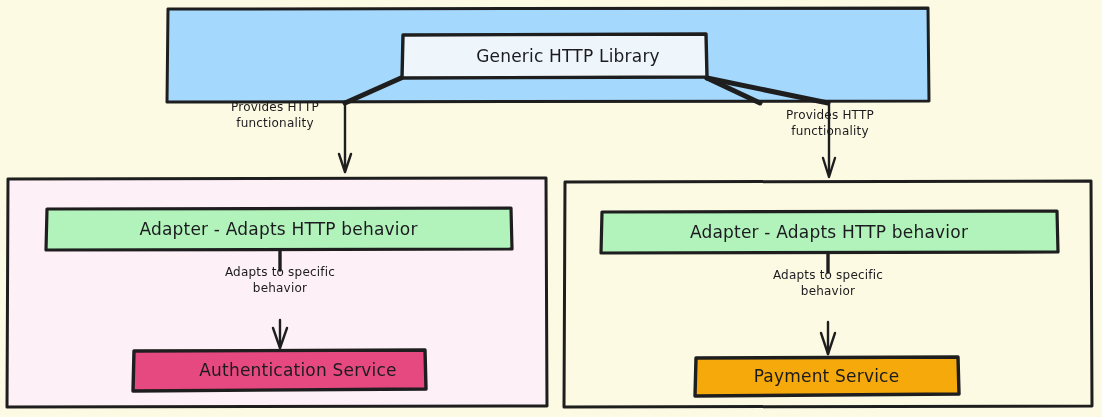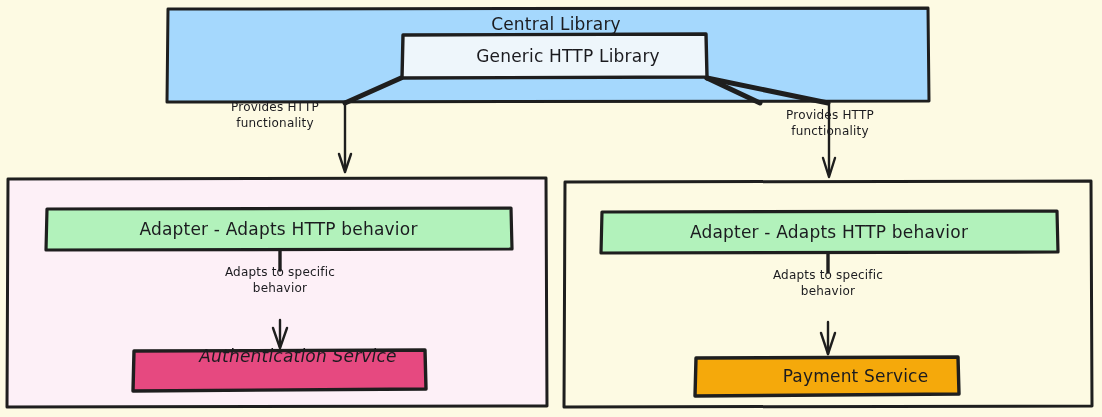--- a/index.html
+++ b/index.html
@@ -122,31 +122,30 @@
       <path d="M828 253 L828 272" fill="none" stroke="#1e1e1e" stroke-width="3.4" stroke-linecap="round"></path>
       <path d="M828 322 L828 354" fill="none" stroke="#1e1e1e" stroke-width="2.4" stroke-linecap="round"></path>
       <path d="M821 333 L828 354 L835 333" fill="none" stroke="#1e1e1e" stroke-width="2.4" stroke-linecap="round" stroke-linejoin="round"></path>
     </g>
 
     <g>
       <path d="M696 358 L958 357 L959 394 L695 396 Z" fill="#f5a90b" stroke="#1e1e1e" stroke-width="3.4" stroke-linejoin="round" stroke-linecap="round"></path>
     </g>
   </svg>
 
-  <div class="group-title" style="left:466px; top:14px; width:180px;">Central Library</div>
 
   <div class="node-label" style="left:401px; top:33px; width:334px; height:46px;">Generic HTTP Library</div>
 
   <div class="node-label" style="left:45px; top:207px; width:467px; height:44px;">Adapter - Adapts HTTP behavior</div>
 
-  <div class="node-label" style="left:132px; top:335px; width:332px; height:42px;font-style:italic;">Authentication Service</div>
+  <div class="node-label" style="left:132px; top:349px; width:332px; height:42px;">Authentication Service</div>
 
   <div class="node-label" style="left:600px; top:210px; width:458px; height:44px;">Adapter - Adapts HTTP behavior</div>
 
-  <div class="node-label" style="left:710px; top:356px; width:265px; height:40px;padding-left:13px;">Payment Service</div>
+  <div class="node-label" style="left:694px; top:356px; width:265px; height:40px;">Payment Service</div>
 
   <div class="edge-label" style="left:185px; top:99px; width:180px;">Provides HTTP
 functionality</div>
 
   <div class="edge-label" style="left:740px; top:107px; width:180px;">Provides HTTP
 functionality</div>
 
   <div class="edge-label" style="left:180px; top:264px; width:200px;">Adapts to specific
 behavior</div>
 

